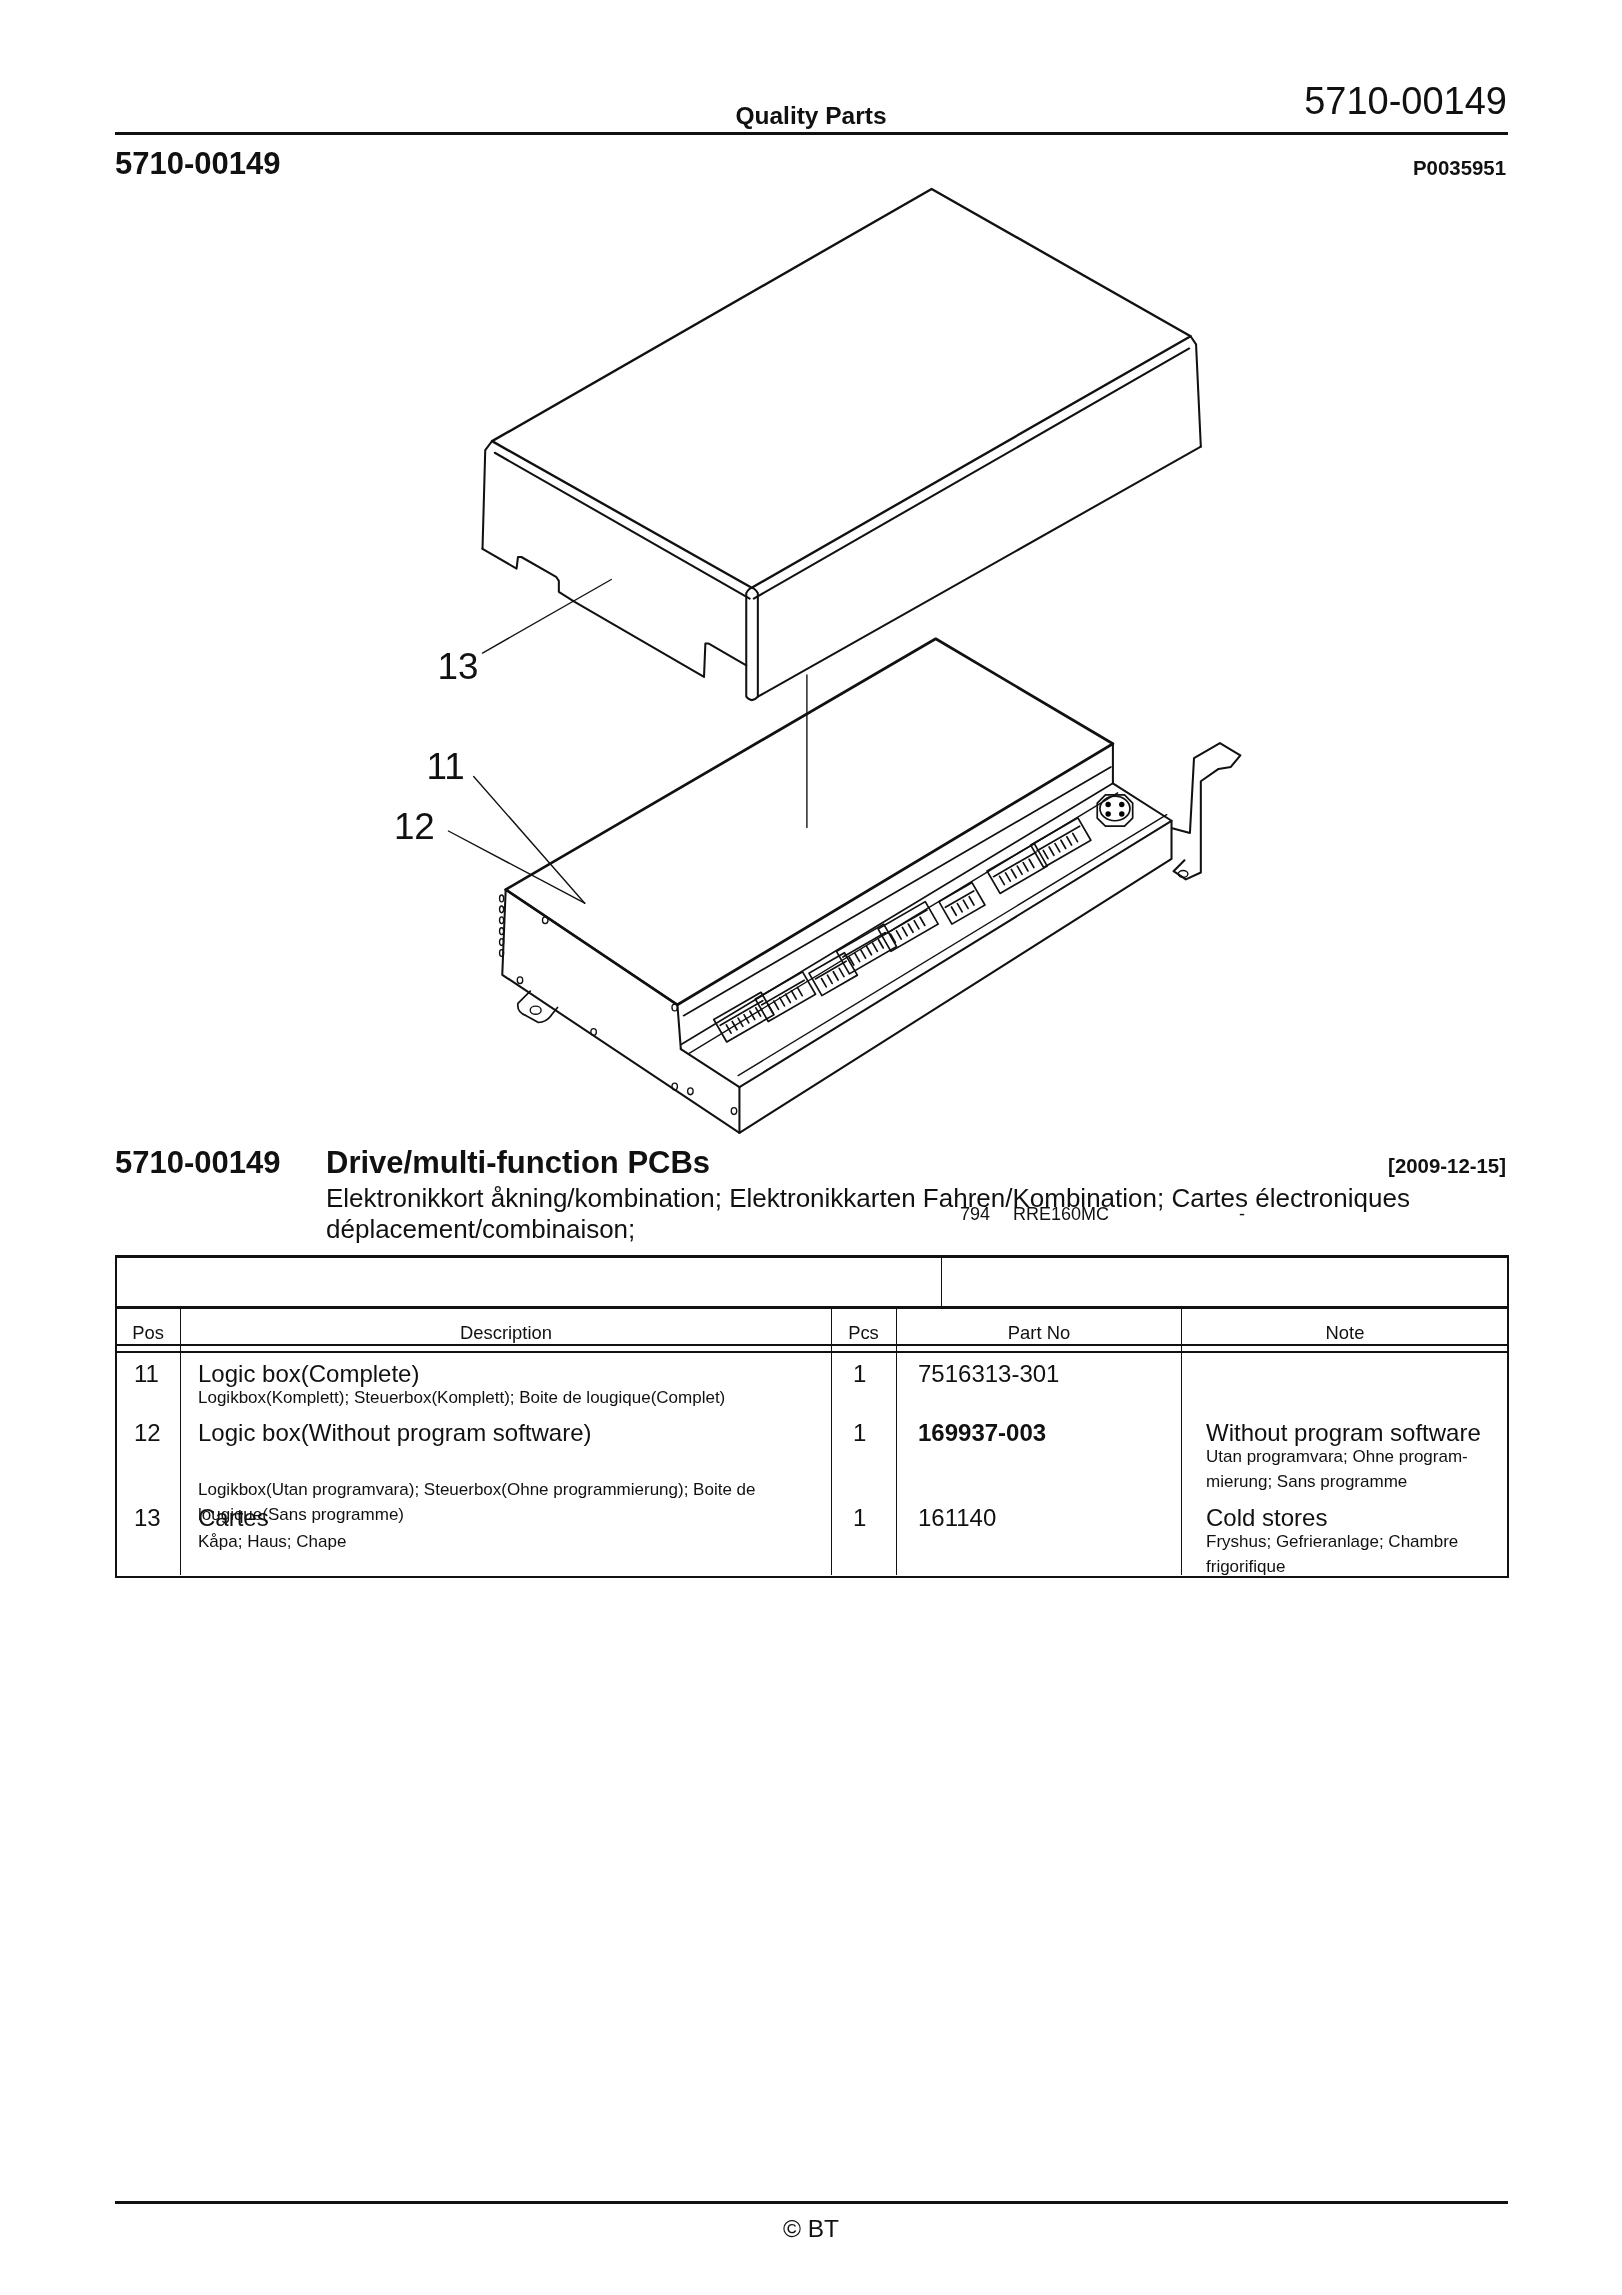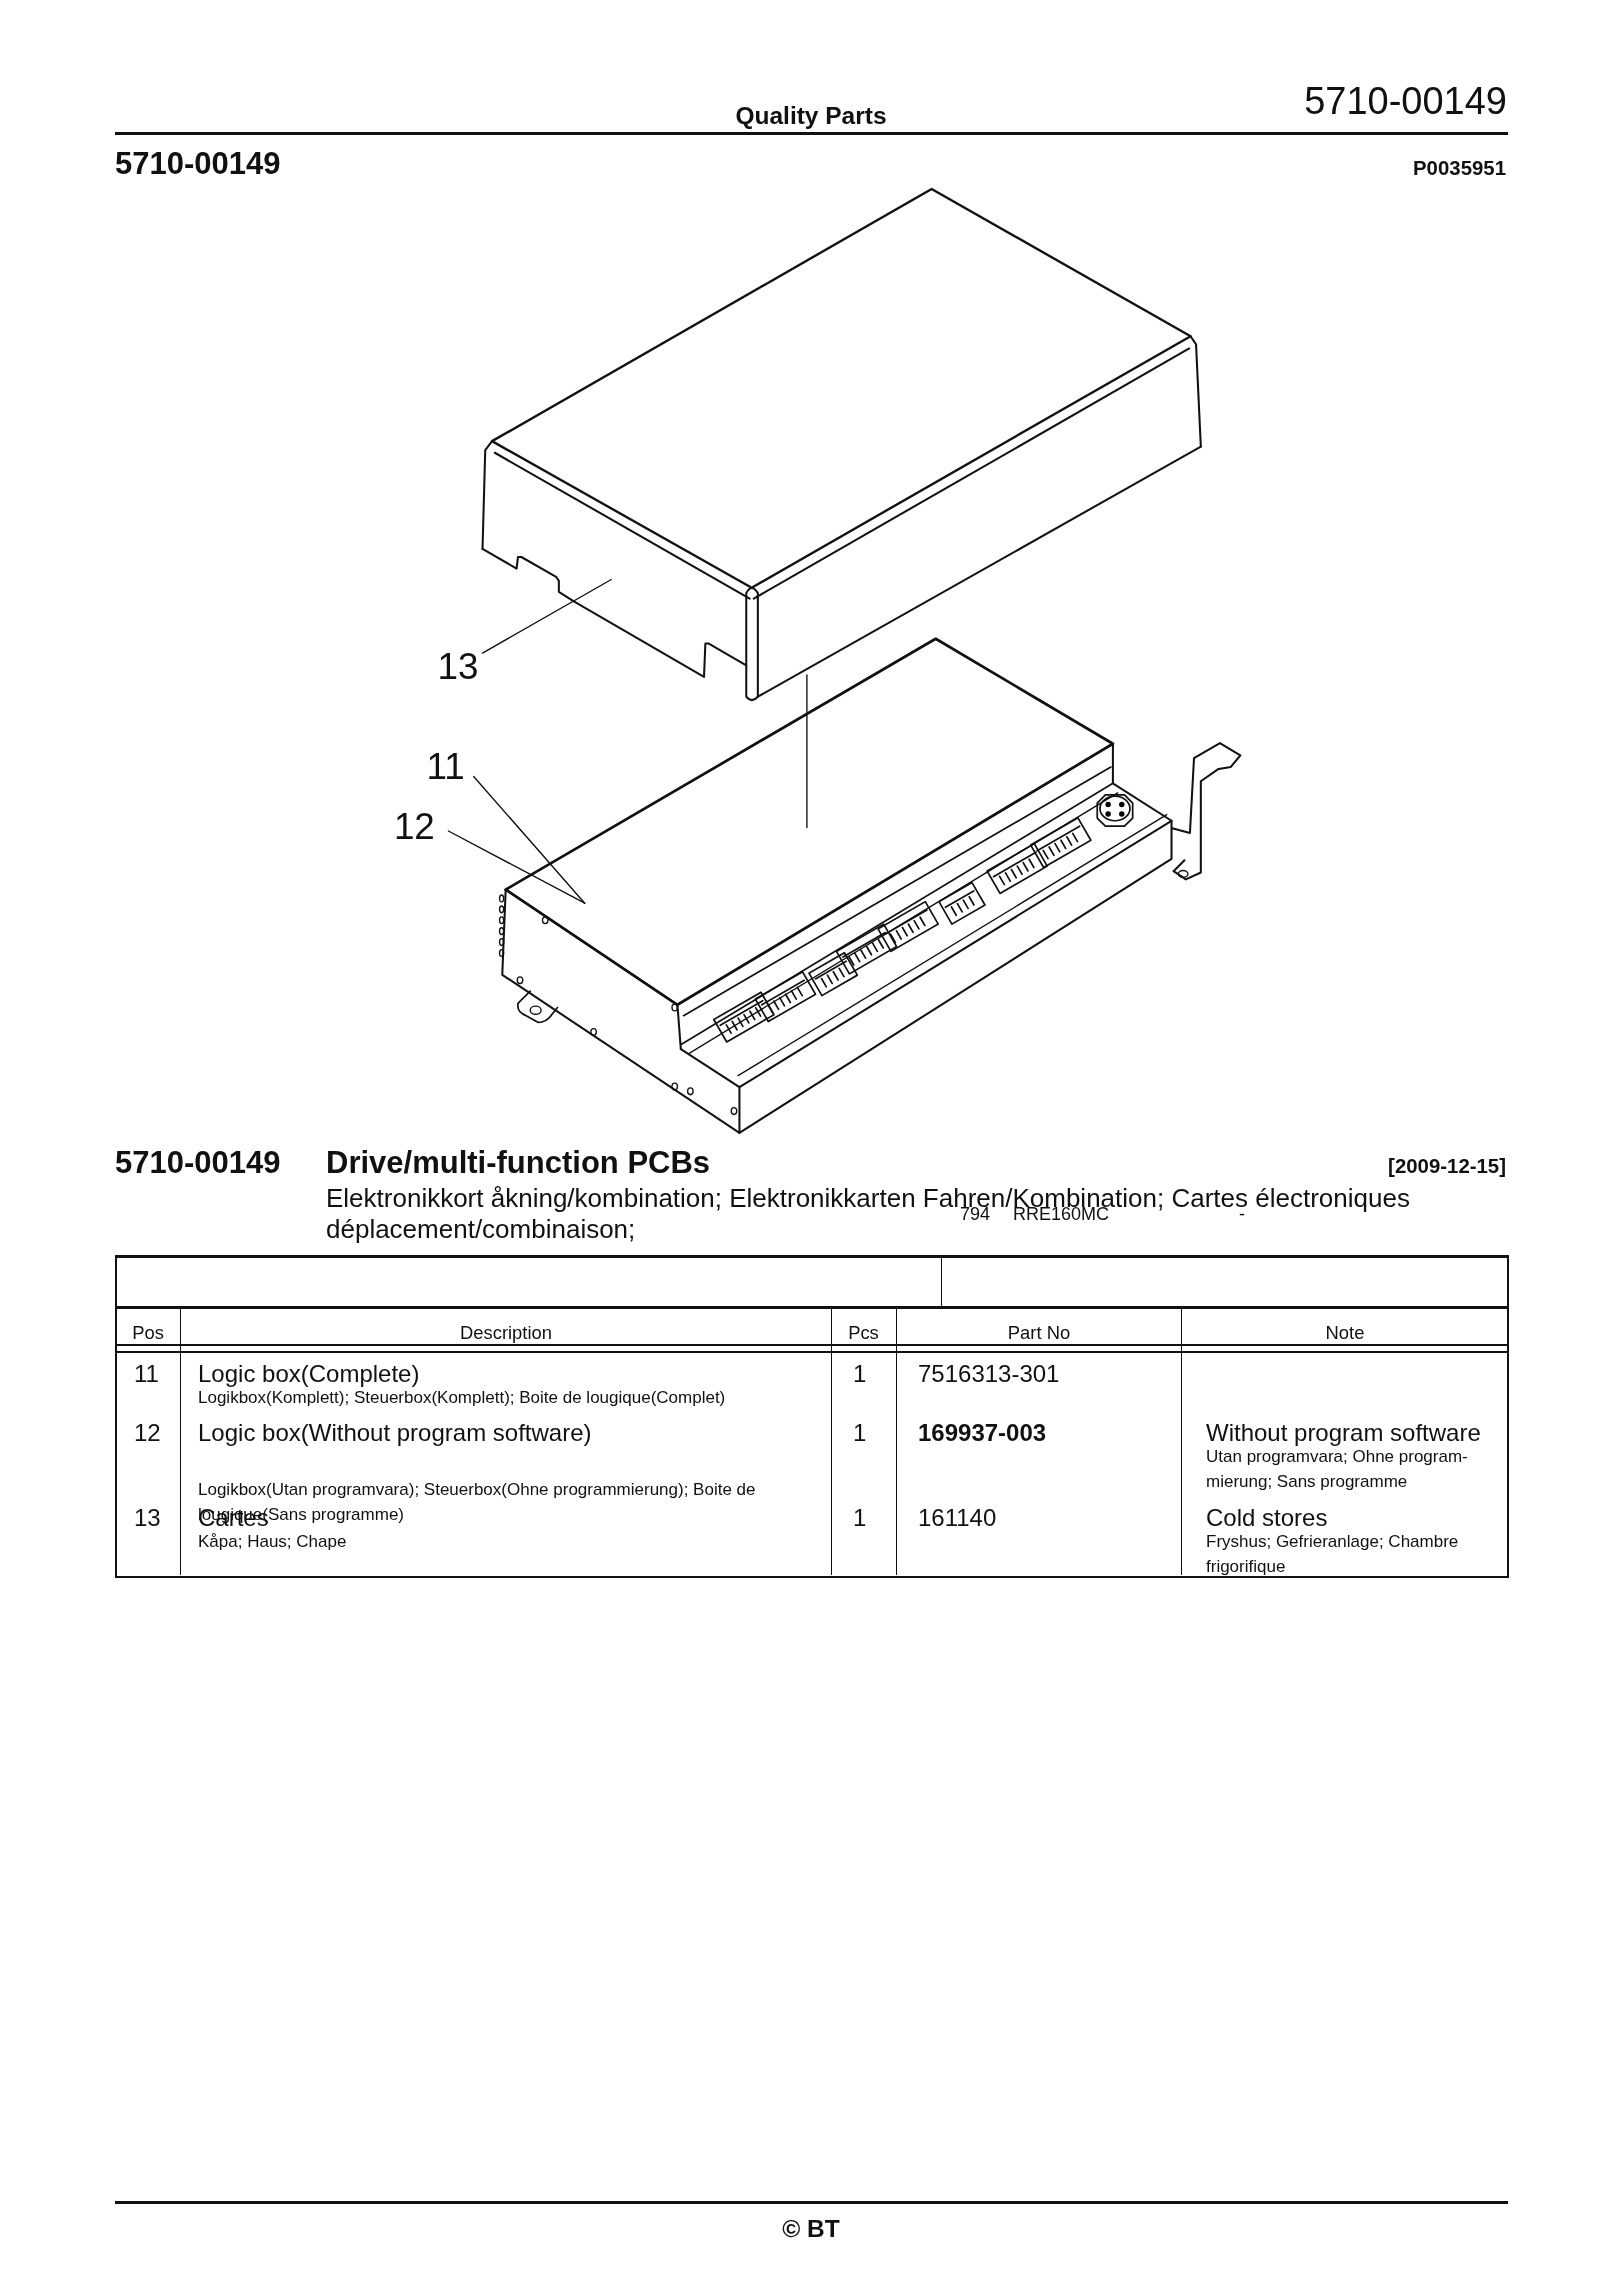--- a/index.html
+++ b/index.html
@@ -18,21 +18,21 @@
   svg.drawing { position:absolute; left:0; top:0; }
   .drawing line, .drawing polyline, .drawing polygon, .drawing path, .drawing ellipse, .drawing rect { fill:none; stroke:#111; stroke-linejoin:round; stroke-linecap:round; }
   .callout { font-size:54px; color:#111; }
   .tbl-outer { position:absolute; left:115px; top:1255px; width:1390px; height:318px; border:2.7px solid #111; border-top:3.4px solid #111; }
   .vline { position:absolute; background:#111; width:1.4px; }
   .hline { position:absolute; background:#111; left:115px; width:1393px; }
   .th { position:absolute; top:1322px; font-size:18.4px; text-align:center; }
   .cell-main { position:absolute; font-size:24px; line-height:27px; white-space:nowrap; }
   .cell-sub { position:absolute; font-size:17px; line-height:24.5px; }
   .model { position:absolute; top:1204px; font-size:18px; }
-  .footer { left:0; width:1622px; top:2215px; text-align:center; font-size:24.5px;font-weight:bold; }
+  .footer { left:0; width:1622px; top:2215px; text-align:center; font-size:24.5px; }
 </style>
 </head>
 <body>
 
 <div class="abs hdr-center">Quality Parts</div>
 <div class="abs hdr-right">5710-00149</div>
 <div class="abs hr" style="top:132px;height:3.4px;"></div>
 <div class="abs code-left">5710-00149</div>
 <div class="abs code-right">P0035951</div>
 

